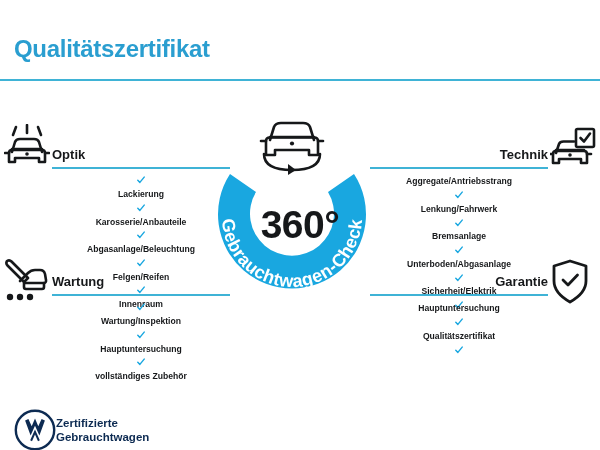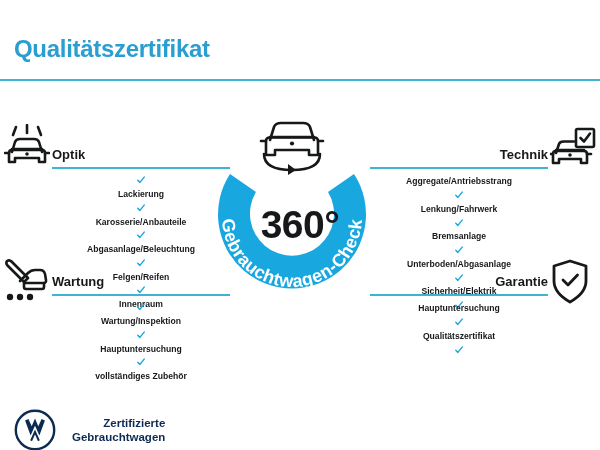--- a/index.html
+++ b/index.html
@@ -52,21 +52,21 @@
   .badge-360{
     position:absolute;left:8px;top:0;width:190px;height:190px;
     display:flex;align-items:center;justify-content:center;
     font-size:39px;font-weight:bold;color:#16181a;letter-spacing:-0.5px;
     padding-top:16px;box-sizing:border-box;
     pointer-events:none;
     text-align:center;
   }
 
   
-  .footer{position:absolute;left:14px;top:390px;display:flex;align-items:center;gap:16px;text-align:right;}
+  .footer{position:absolute;left:14px;top:390px;display:flex;align-items:center;gap:0;}
   .vw-text{
     font-size:11.5px;font-weight:bold;color:#0d2b52;line-height:14px;
   }
 </style>
 </head>
 <body>
 
 <div class="page">
 
   <div class="title">Qualitätszertifikat</div>

